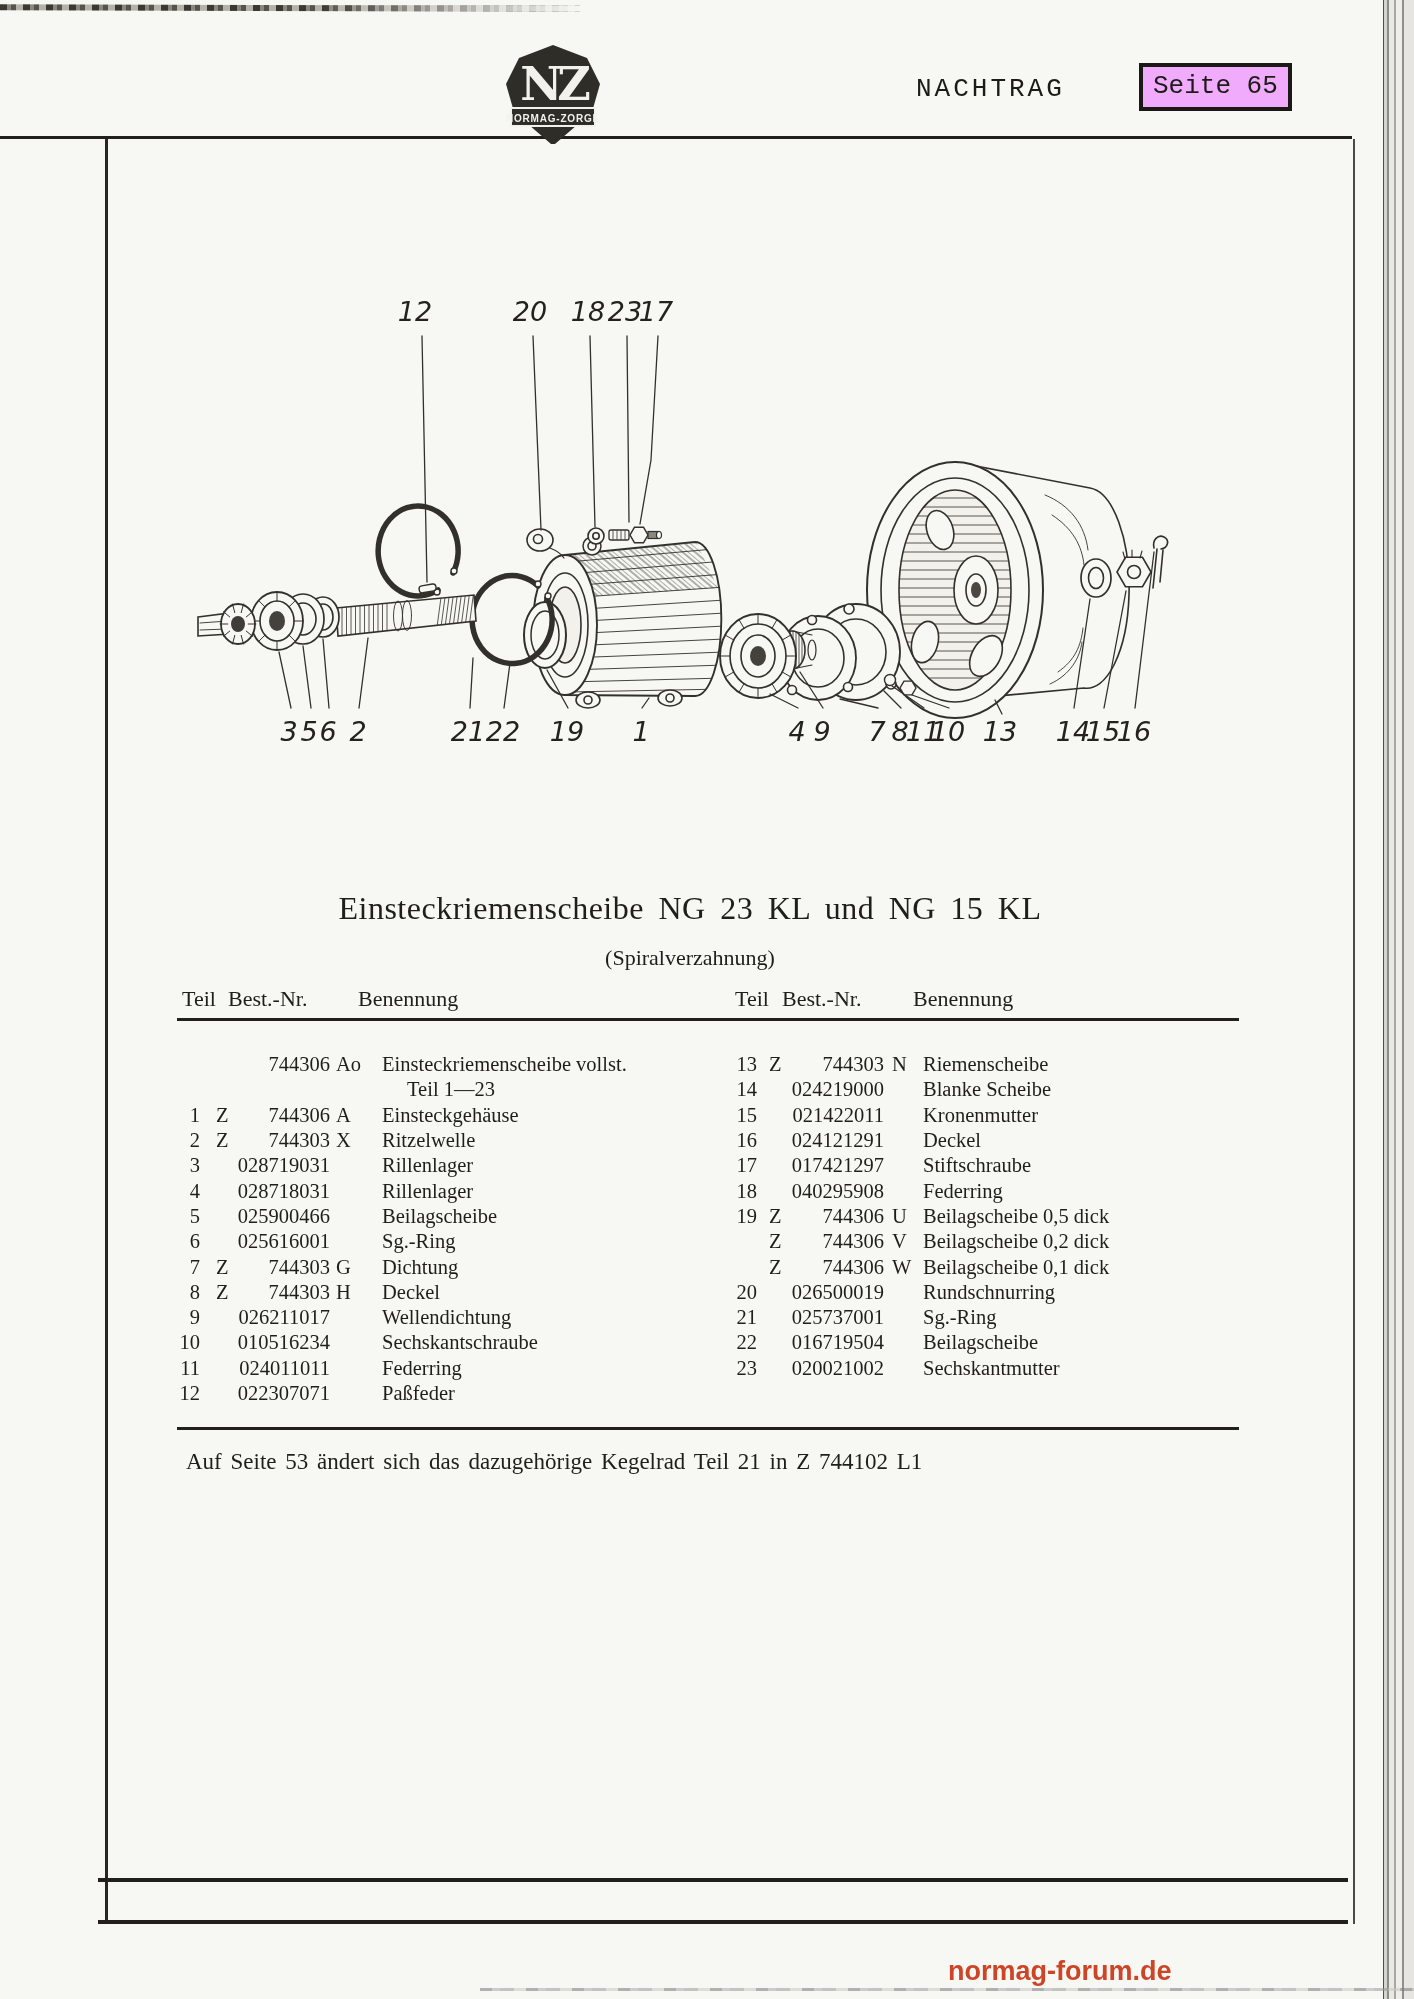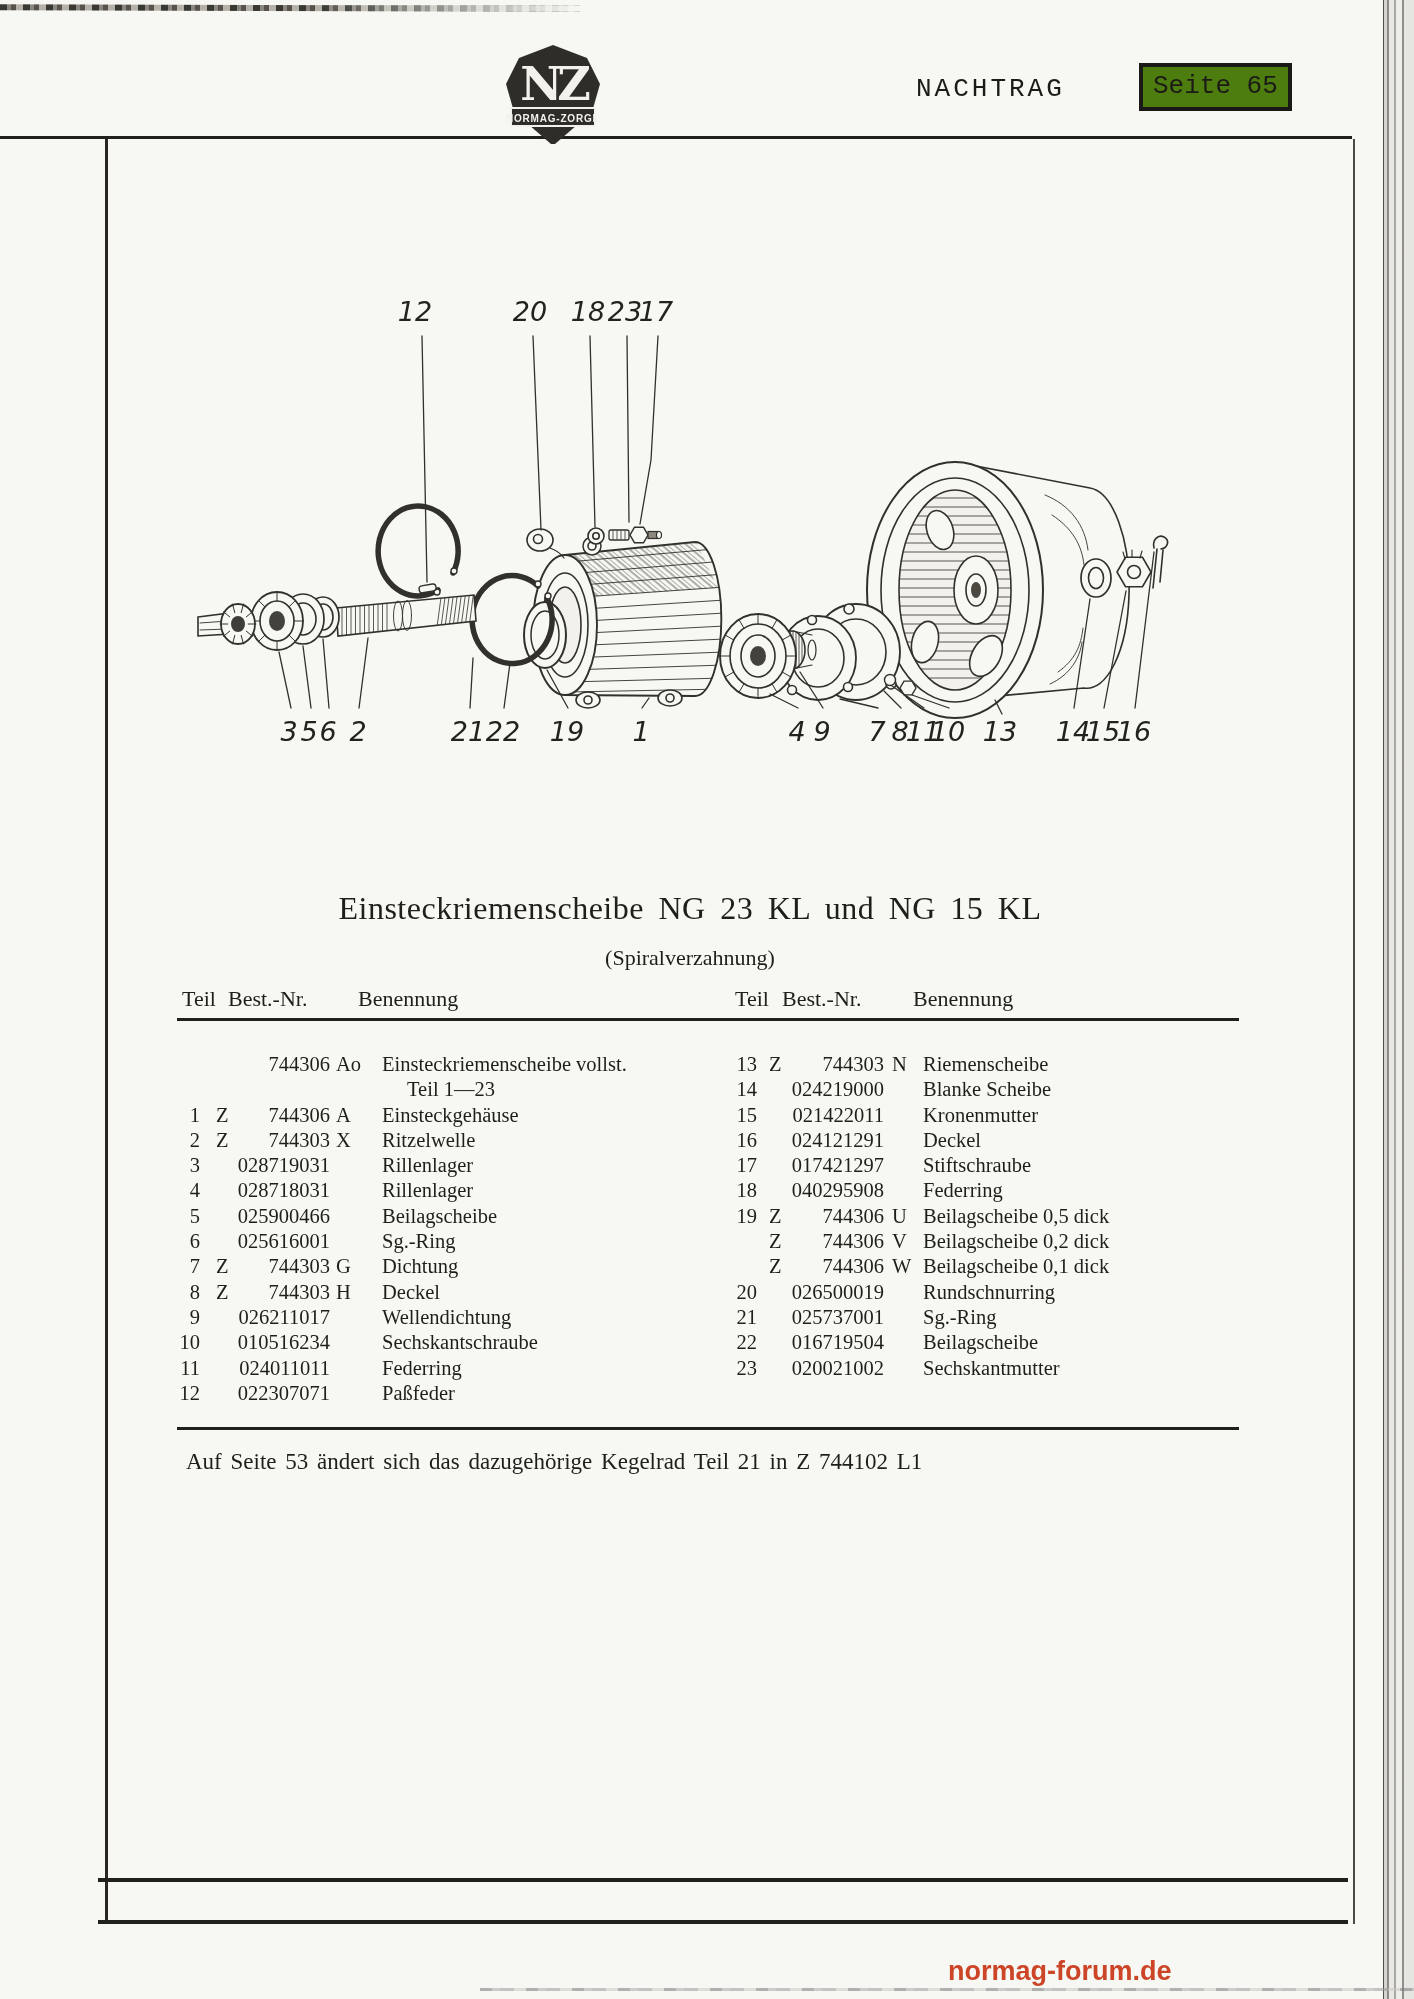--- a/index.html
+++ b/index.html
@@ -16,21 +16,21 @@
       rgba(50,48,44,.85) 0 1.5px,rgba(150,148,140,.35) 1.5px 4px,
       rgba(70,68,62,.6) 4px 6px,rgba(190,188,180,.25) 6px 11px,
       rgba(90,88,80,.5) 11px 13px,rgba(200,198,190,.2) 13px 19px,
       rgba(60,58,52,.55) 19px 21px,rgba(180,178,170,.25) 21px 31px);}
   .art-bottom{left:480px;top:1988px;width:934px;height:3px;opacity:.55;
     background:repeating-linear-gradient(90deg,#777 0 12px,#aaa 12px 20px,#999 20px 34px,#c9c7bf 34px 46px);}
   
   .top-rule{left:0;top:136px;width:1352px;height:3px;background:#21201b;}
   .nachtrag{left:916px;top:74px;font:26px "Liberation Mono",monospace;letter-spacing:3px;color:#1c1b17;}
   .seitebox{left:1139px;top:63px;border:4px solid #1a1916;padding:4px 10px 6px;
-    font:26px "Liberation Mono",monospace;color:#1c1b17;background:#4d7c0f;}
+    font:26px "Liberation Mono",monospace;color:#1c1b17;background:#f0abfc;}
   .logo{left:503px;top:44px;width:100px;height:102px;z-index:3;}
   
   .frame{left:105px;top:139px;width:1245px;height:1785px;
     border-left:3px solid #28261f;border-right:2px solid #4c4a42;}
   .band1{left:98px;top:1878px;width:1250px;height:4px;background:#21201b;}
   .band2{left:98px;top:1920px;width:1250px;height:4px;background:#21201b;}
   
   .drawing{left:140px;top:290px;width:1060px;height:480px;}
   .drawing svg{position:absolute;left:0;top:0;}
   .co{position:absolute;width:36px;text-align:center;
@@ -39,21 +39,21 @@
   .title-block{left:160px;top:890px;width:1060px;text-align:center;}
   .title-main{font-size:32px;font-weight:normal;word-spacing:6px;letter-spacing:.5px;}
   .title-sub{font-size:22px;margin-top:18px;}
   
   .th{position:absolute;top:986px;font-size:22px;}
   .rule-a{left:177px;top:1018px;width:1062px;height:3px;background:#21201b;}
   .rule-b{left:177px;top:1427px;width:1062px;height:3px;background:#21201b;}
   .pcol{position:absolute;top:1052px;font-size:20.5px;}
   .pcol-left{left:178px;width:545px;}
   .pcol-right{left:730px;width:520px;}
-  .prow{display:flex;height:25.3px;line-height:25px;align-items:flex-start;}
+  .prow{display:flex;height:25.3px;line-height:25px;align-items:center;}
   .c-teil{width:22px;text-align:right;flex:none;}
   .c-z{width:18px;margin-left:16px;flex:none;}
   .c-n{width:96px;text-align:right;flex:none;}
   .c-s{width:30px;padding-left:6px;flex:none;}
   .c-ben{flex:1;padding-left:8px;white-space:nowrap;}
   .pcol-left .c-ben{padding-left:16px;}
   .pcol-right .c-teil{width:27px;}
   .pcol-right .c-z{margin-left:12px;}
   .pcol-right .c-n{width:97px;}
   .pcol-right .c-s{width:26px;padding-left:8px;}

